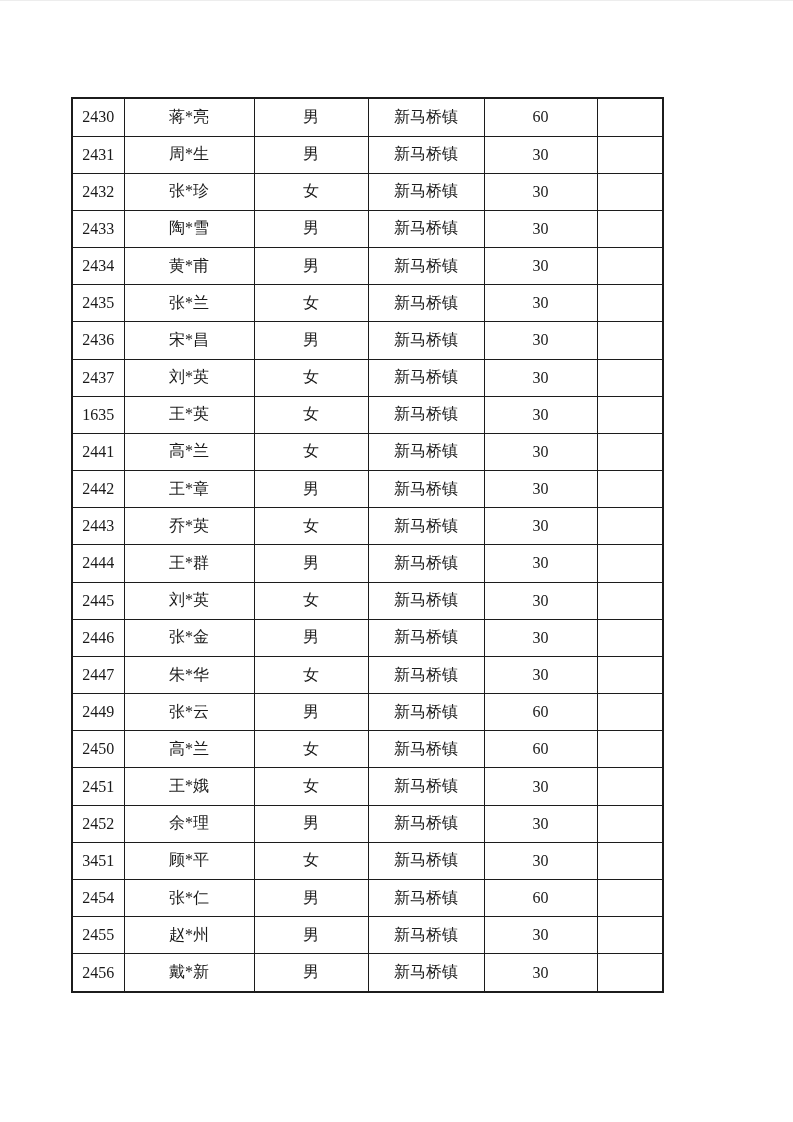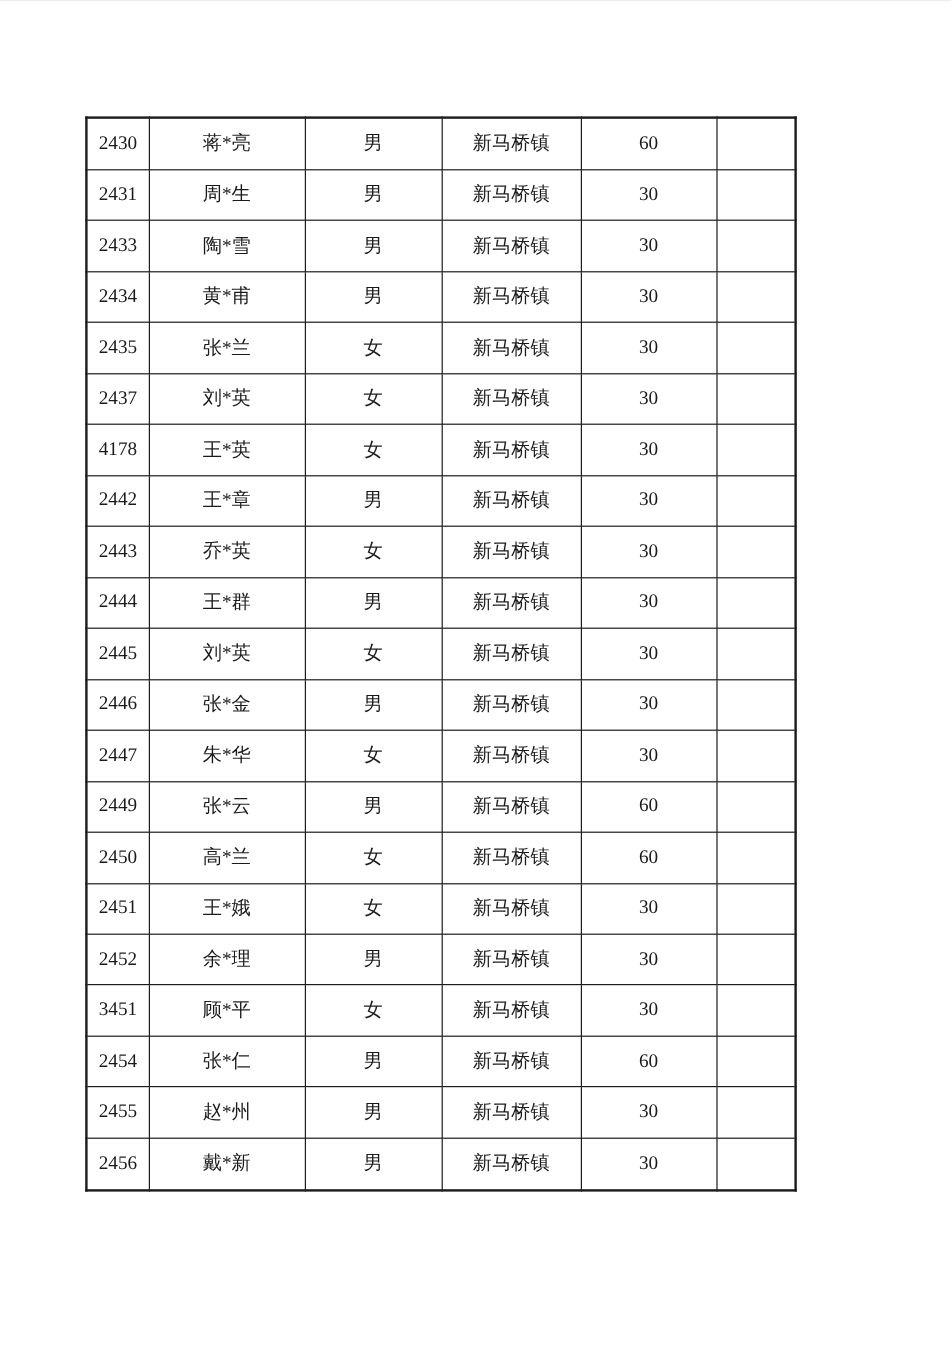--- a/index.html
+++ b/index.html
@@ -75,20 +75,28 @@
         </tr>
         <tr>
           <td>2431</td>
           <td>周*生</td>
           <td>男</td>
           <td>新马桥镇</td>
           <td>30</td>
           <td></td>
         </tr>
         <tr>
+          <td>2432</td>
+          <td>张*珍</td>
+          <td>女</td>
+          <td>新马桥镇</td>
+          <td>30</td>
+          <td></td>
+        </tr>
+        <tr>
           <td>2433</td>
           <td>陶*雪</td>
           <td>男</td>
           <td>新马桥镇</td>
           <td>30</td>
           <td></td>
         </tr>
         <tr>
           <td>2434</td>
           <td>黄*甫</td>
@@ -99,30 +107,46 @@
         </tr>
         <tr>
           <td>2435</td>
           <td>张*兰</td>
           <td>女</td>
           <td>新马桥镇</td>
           <td>30</td>
           <td></td>
         </tr>
         <tr>
+          <td>2436</td>
+          <td>宋*昌</td>
+          <td>男</td>
+          <td>新马桥镇</td>
+          <td>30</td>
+          <td></td>
+        </tr>
+        <tr>
           <td>2437</td>
           <td>刘*英</td>
           <td>女</td>
           <td>新马桥镇</td>
           <td>30</td>
           <td></td>
         </tr>
         <tr>
-          <td>4178</td>
+          <td>1635</td>
           <td>王*英</td>
+          <td>女</td>
+          <td>新马桥镇</td>
+          <td>30</td>
+          <td></td>
+        </tr>
+        <tr>
+          <td>2441</td>
+          <td>高*兰</td>
           <td>女</td>
           <td>新马桥镇</td>
           <td>30</td>
           <td></td>
         </tr>
         <tr>
           <td>2442</td>
           <td>王*章</td>
           <td>男</td>
           <td>新马桥镇</td>

